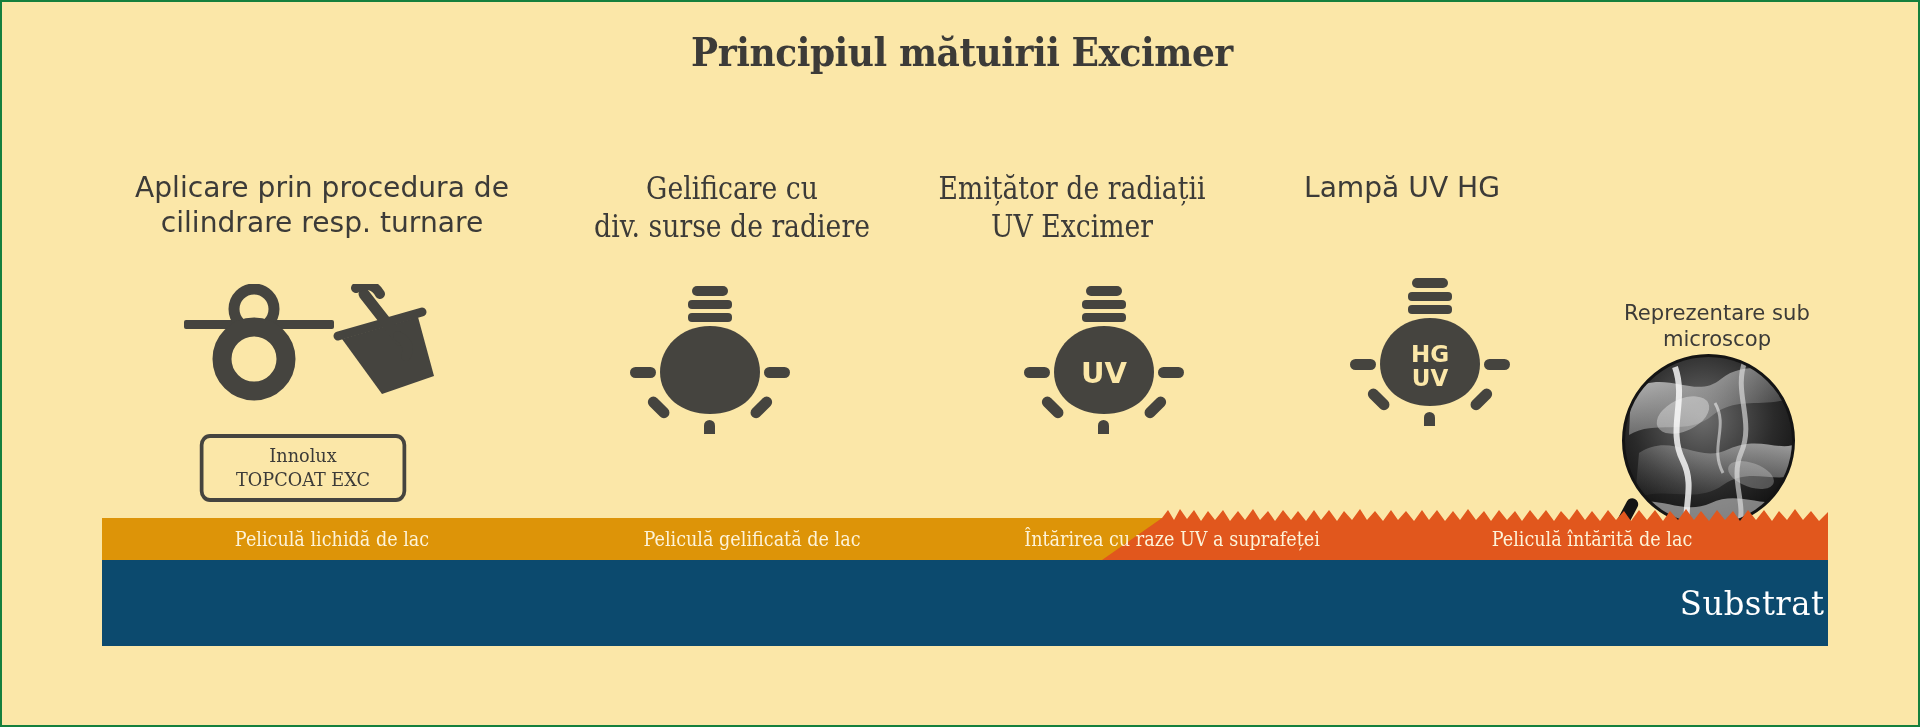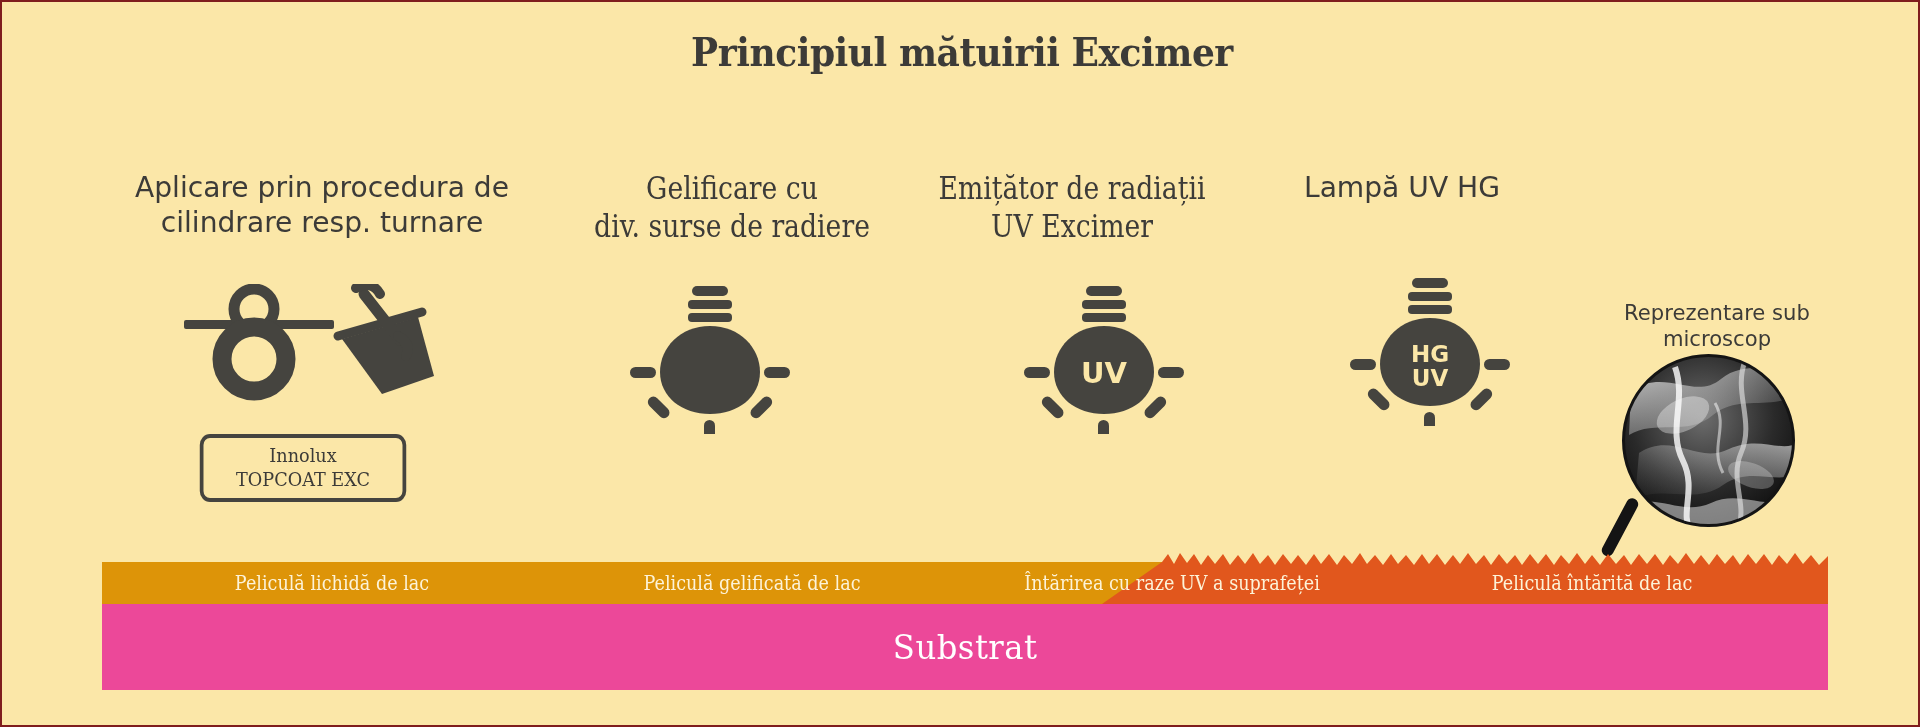--- a/index.html
+++ b/index.html
@@ -6,21 +6,21 @@
   body{
     width:1920px;height:727px;
     background:#fbe7a8;
     font-family:"DejaVu Sans","Liberation Sans",sans-serif;
     overflow:hidden;
     position:relative;
   }
   #root{
     position:absolute;inset:0;
     background:#fbe7a8;
-    border:2px solid #7f1d1d;
+    border:2px solid #15803d;
     box-sizing:border-box;
     padding-left:28px;
   }
 
   
   .title{
     position:absolute;left:0;top:26px;width:1920px;
     text-align:center;
     font-family:"DejaVu Serif","Liberation Serif",serif;
     font-weight:bold;
@@ -99,28 +99,28 @@
   .micro-pointer{
     position:absolute;left:1627px;top:497px;
     width:12px;height:64px;
     background:#141414;
     border-radius:6px;
     transform:rotate(28deg);
     transform-origin:50% 0%;
   }
 
   
-  .stack{position:absolute;left:100px;top:560px;width:1760px;height:140px;text-decoration:underline;}
+  .stack{position:absolute;left:100px;top:516px;width:1760px;height:140px;text-decoration:underline;}
 
   .band{position:absolute;left:0;top:0;width:1726px;height:42px;overflow:visible;}
 
   .substrate{
     position:absolute;left:0;top:42px;width:1726px;height:86px;
-    background:#ec4899;
-    display:flex;align-items:center;justify-content:center;
+    background:#0c4a6e;
+    display:flex;align-items:center;justify-content:flex-end;
   }
   .substrate-label{
     font-family:"DejaVu Serif","Liberation Serif",serif;
     font-size:34px;color:#ffffff;letter-spacing:0.5px;
     transform:scaleX(0.95);transform-origin:50% 50%;
   }
 
   .band-label{
     position:absolute;top:0;height:42px;
     display:flex;align-items:center;justify-content:center;

